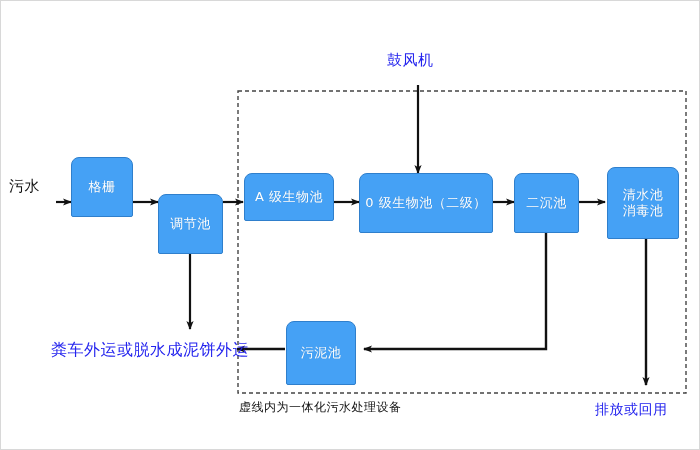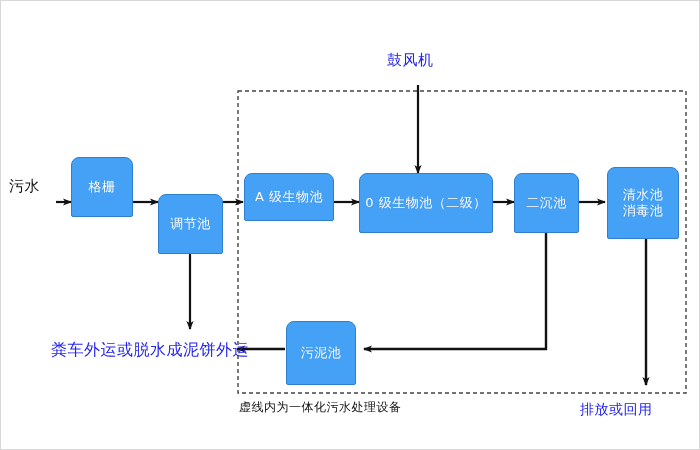--- a/index.html
+++ b/index.html
@@ -102,21 +102,21 @@
 
     <line x1="645" y1="238" x2="645" y2="384" stroke="#111111" stroke-width="2.4" marker-end="url(#arrowhead)"></line>
   </svg>
 
   <div class="free-label label-blue" style="left:386px; top:50px;">鼓风机</div>
 
   <div class="free-label label-black" style="left:8px; top:176px;">污水</div>
 
   <div class="free-label label-blue" style="left:50px; top:339px; font-size:16px;">粪车外运或脱水成泥饼外运</div>
 
-  <div class="free-label label-blue" style="left:579px; top:400px; font-size:14px;">排放或回用</div>
+  <div class="free-label label-blue" style="left:594px; top:400px; font-size:14px;">排放或回用</div>
 
   <div class="free-label label-caption" style="left:238px; top:398px;">虚线内为一体化污水处理设备</div>
 
   <div class="node-box" style="left:70px; top:156px; width:62px; height:60px;">
     <span class="node-label">格栅</span>
   </div>
 
   <div class="node-box" style="left:157px; top:172px; width:65px; height:60px;margin-top:21px;">
     <span class="node-label">调节池</span>
   </div>

